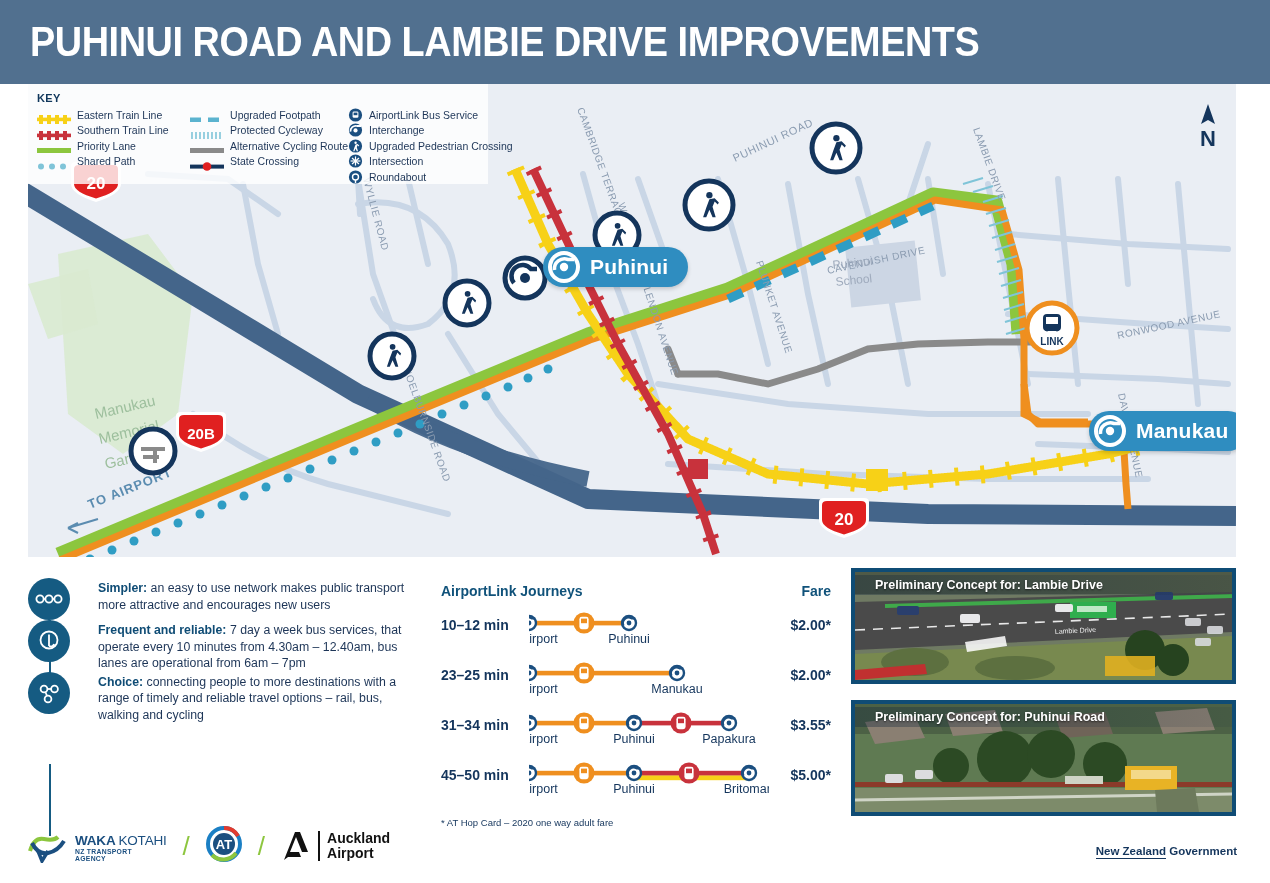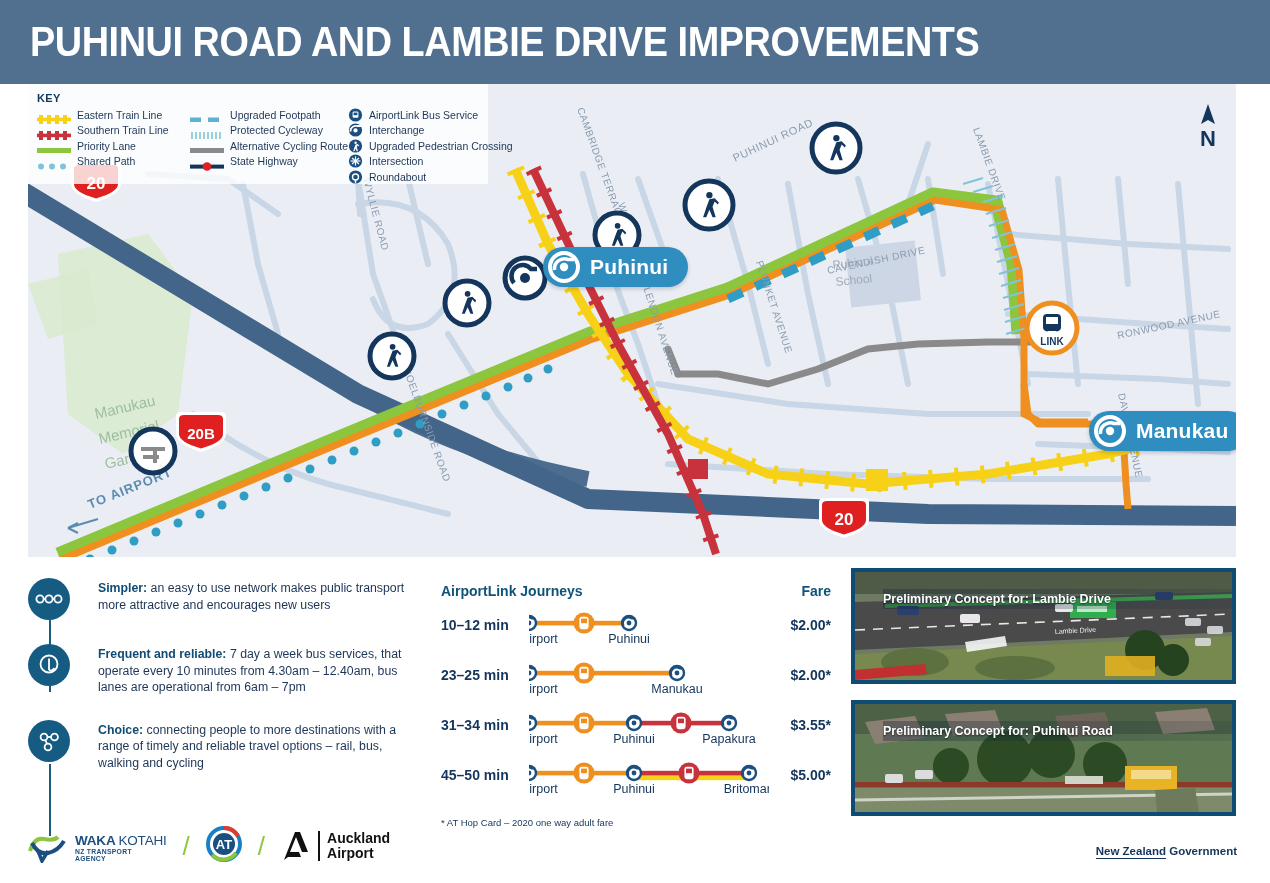--- a/index.html
+++ b/index.html
@@ -49,21 +49,21 @@
   .legend-col.c2 { width: 160px; }
   .legend-col.c3 { width: 140px; }
   .legend-row { display:flex; align-items:center; gap:6px; height:13px; }
   .legend-label { font-size:10.5px; color:#1d3557; white-space:nowrap; }
   .swatch { width:34px; height:9px; flex:none; position:relative; }
   .ic { width:15px; height:14px; flex:none; }
 
   
   .benefits { position:absolute; left: 28px; top: 578px; width: 395px; }
   .benefit { display:flex; gap:28px; position:relative; }
-  .benefit + .benefit { margin-top: 24px; }
+  .benefit + .benefit { }
   .bicon {
     width: 42px; height: 42px; border-radius: 50%;
     background: #155b82; flex:none; position:relative; z-index:2;
     display:flex; align-items:center; justify-content:center;
   }
   .bline { position:absolute; left:20.5px; width:2px; background:#155b82; z-index:1; }
   .btext { font-size: 12.3px; line-height: 1.35; color:#1d3557; padding-top:2px; }
   .btext b { color:#0f4c75; }
 
   
@@ -75,25 +75,25 @@
   .j-time { position:absolute; left:0; top:6px; font-size:14px; font-weight:bold; color:#14355c; }
   .j-fare { position:absolute; right:0; top:6px; font-size:14px; font-weight:bold; color:#14355c; text-align:right;}
   .j-diagram { position:absolute; left: 88px; top:0; width: 240px; height: 38px; }
   .j-note { font-size:9.5px; color:#14355c; margin-top:18px; }
 
   
   .concept { position:absolute; left: 851px; width: 385px; height: 116px; border: 4px solid #0f4c75; overflow:hidden; }
   .concept.one { top: 568px; }
   .concept.two { top: 700px; }
   .concept-cap {
-    position:absolute; left:0; top: 17px; width:100%;
+    position:absolute; left:0; top: 3px; width:100%;
     font-size: 12.5px; font-weight: bold; color:#fff;
-    padding: 3px 0 3px 0;
+    padding: 3px 0 3px 20px;
     background: linear-gradient(to right, rgba(20,40,60,.38), rgba(20,40,60,.10));
-    z-index: 3; text-shadow: 0 1px 2px rgba(0,0,0,.6); margin-left: 28px;
+    z-index: 3; text-shadow: 0 1px 2px rgba(0,0,0,.6);
   }
   .concept svg { position:absolute; left:0; top:0; }
   .logos { position:absolute; left: 28px; top: 826px; display:flex; align-items:center; gap:0px; }
   .slash { color:#8dc63f; font-size:26px; font-weight:300; margin:0 16px; }
   .nzgov { position:absolute; right: 33px; top: 845px; font-size:11.5px; color:#14355c; font-weight:bold;}
   .nzgov u { text-decoration: none; border-bottom: 1.4px solid #14355c; padding-bottom:1px;}
 
   
   .mlabel { font-family:"Liberation Sans",sans-serif; fill:#8a9bb0; font-size:10px; letter-spacing:.6px; }
   .station {
@@ -465,21 +465,21 @@
             </span>
             <span class="legend-label">Alternative Cycling Route</span>
           </div>
           <div class="legend-row">
             <span class="swatch">
               <svg width="34" height="9">
                   <rect x="0" y="2.6" width="34" height="4" fill="#14355c"></rect>
                   <circle cx="17" cy="4.5" r="4.3" fill="#e02020"></circle>
                 </svg>
             </span>
-            <span class="legend-label">State Highway</span>
+            <span class="legend-label">State Crossing</span>
           </div>
         </div>
 
         <div class="legend-col c3">
           <div class="legend-row">
             <span class="ic">
               <svg width="15" height="14" viewBox="0 0 15 14">
                   <circle cx="7.5" cy="7" r="6.6" fill="#1b4f80"></circle>
               <rect x="4.6" y="3.4" width="5.8" height="6.4" rx="1.4" fill="#fff"></rect>
                   <rect x="5.6" y="4.6" width="3.8" height="2.6" fill="#1b4f80"></rect>

